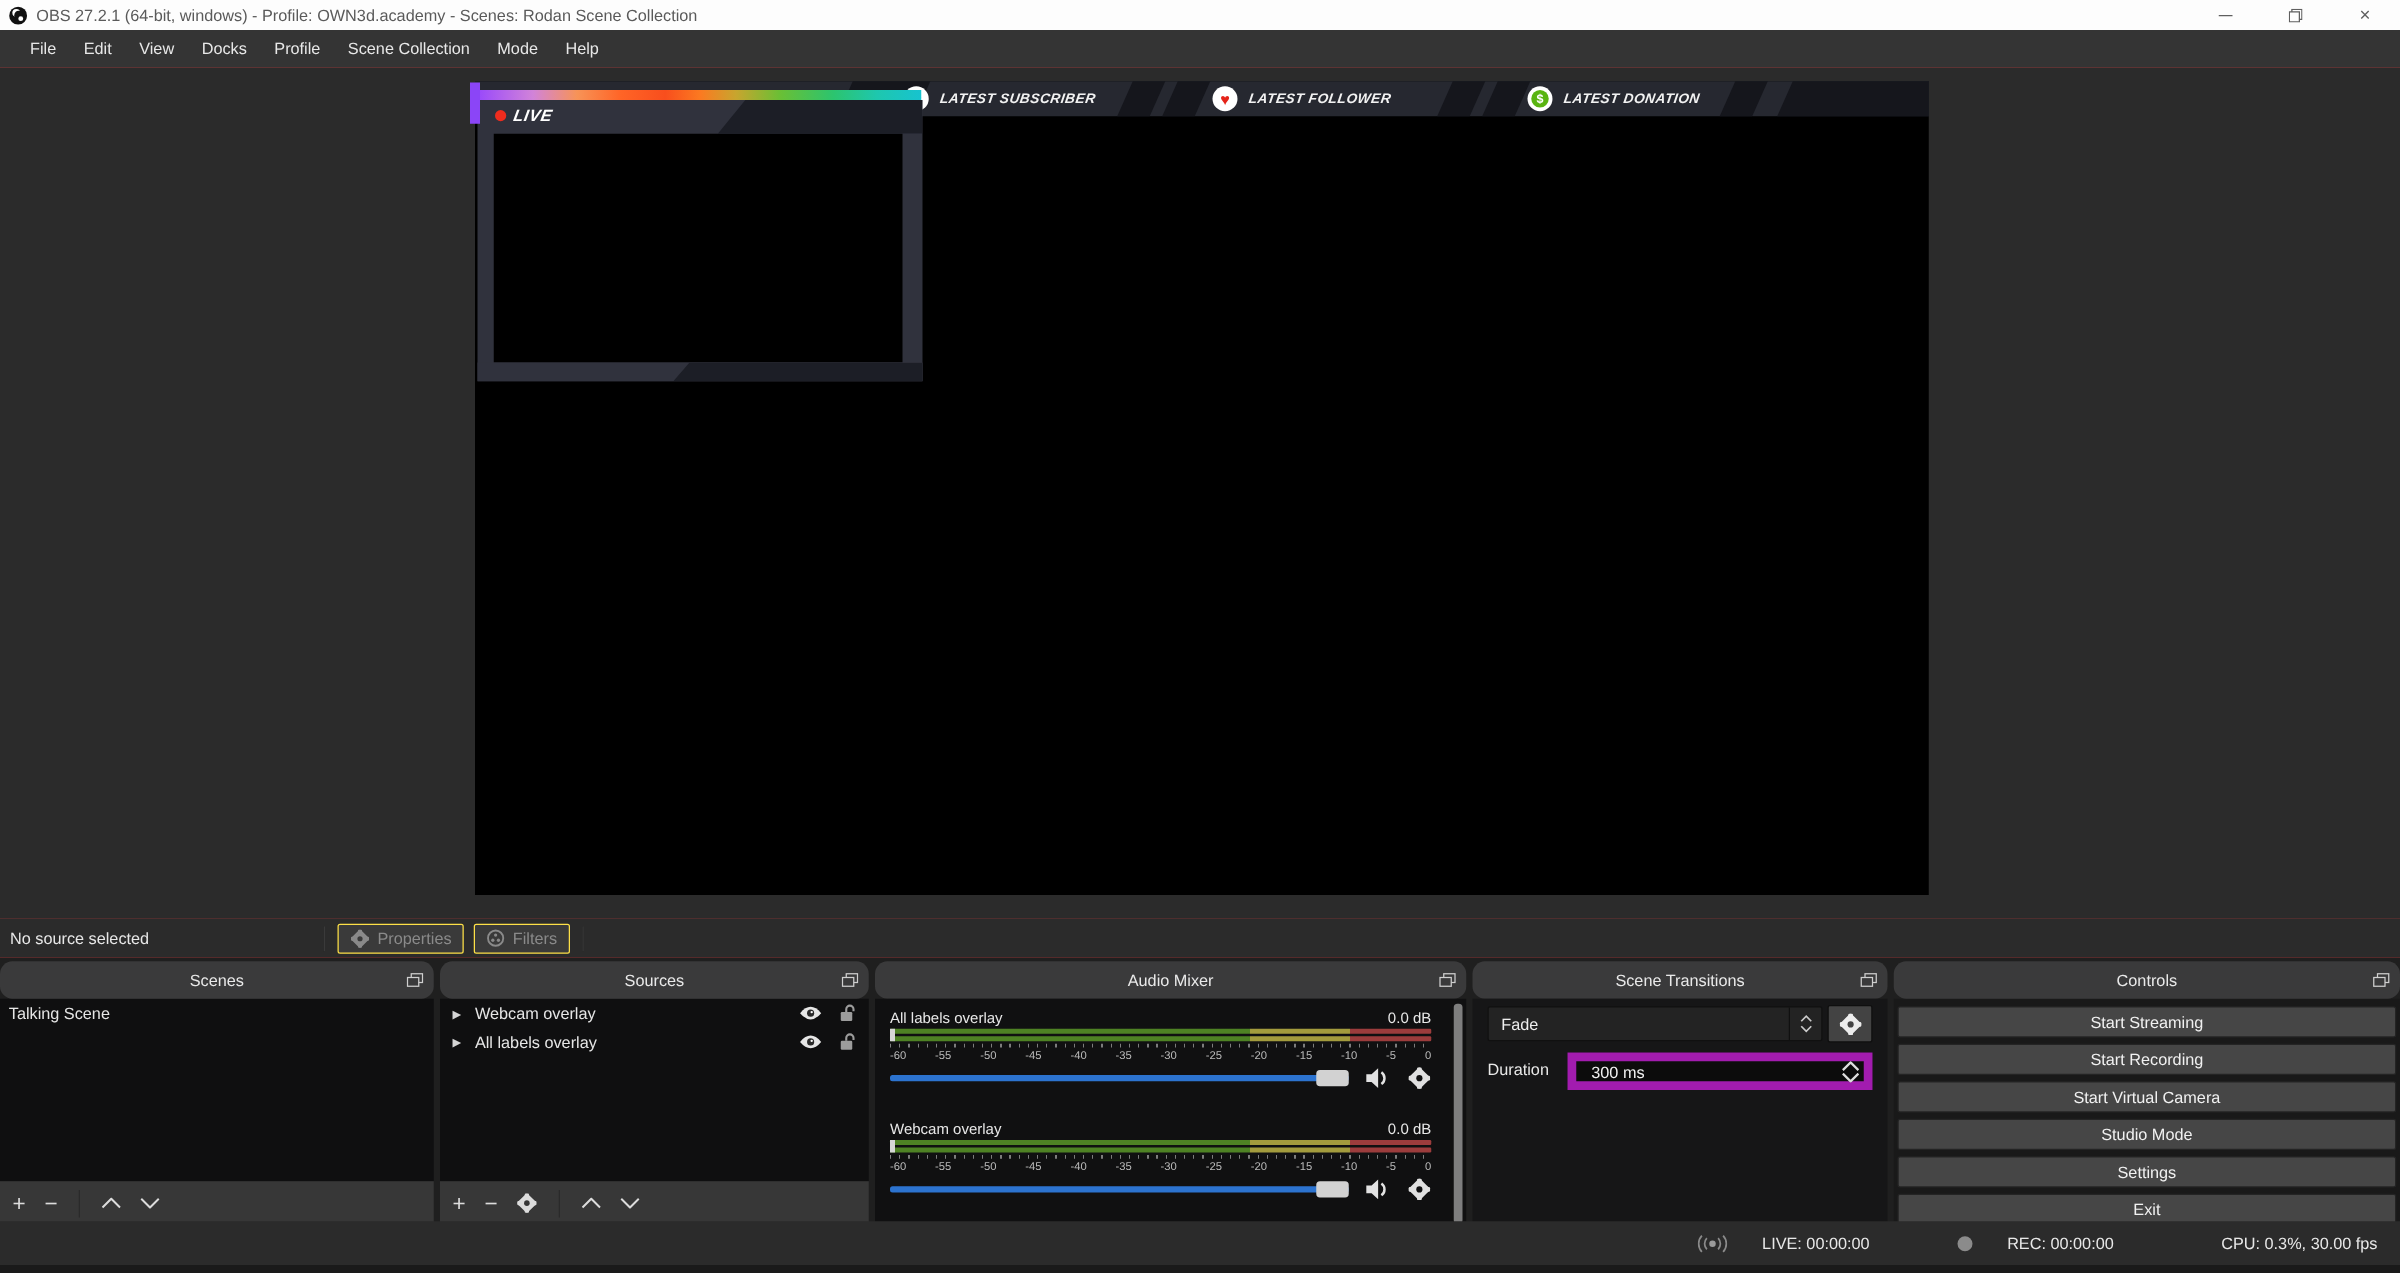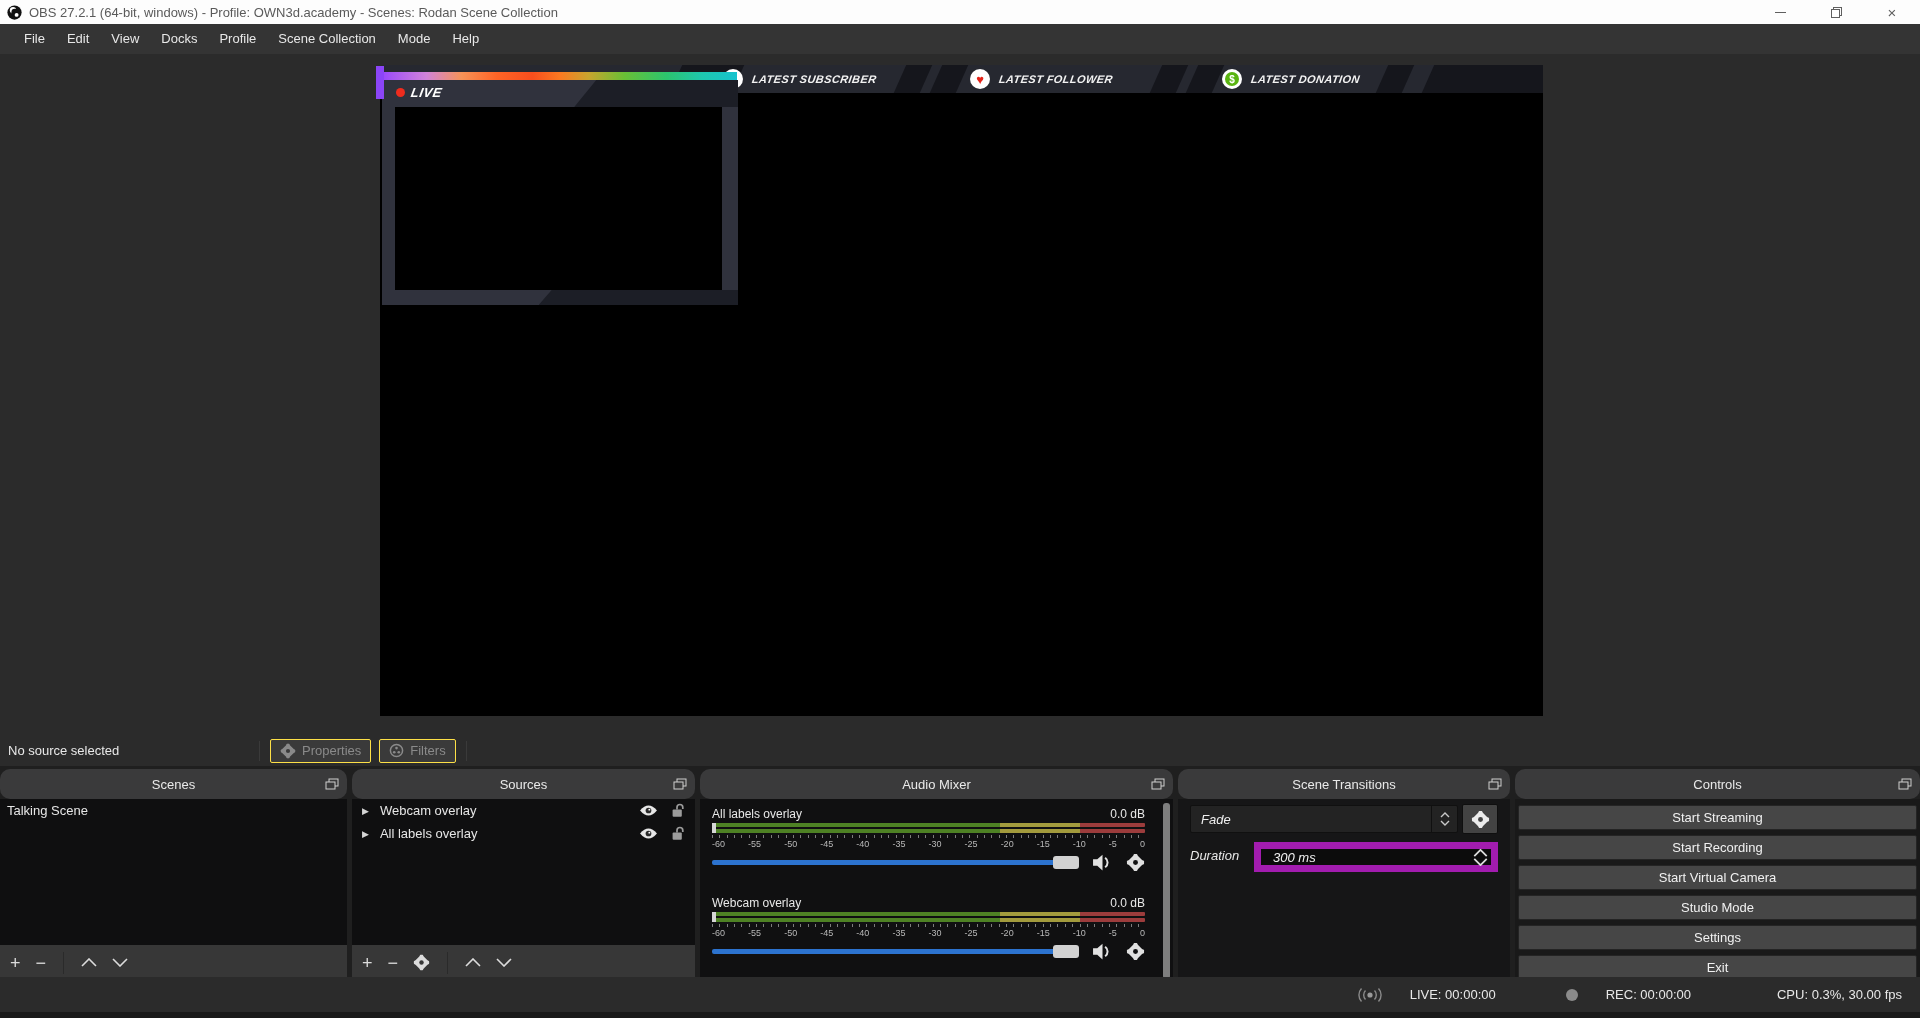--- a/index.html
+++ b/index.html
@@ -84,21 +84,21 @@
   .meter-cursor { position:absolute; left:0; top:0; width:4px; height:10px; background:#d6d6d6; }
   .ruler-ticks { height:3px; background:repeating-linear-gradient(90deg,#7c7c7c 0 1px,transparent 1px 7.35px); margin-top:1px; }
   .ruler-labels { display:flex; justify-content:space-between; font-size:9px; color:#b9b9b9; margin-top:1px; height:11px; }
   .slider-row { display:flex; align-items:center; gap:13px; height:20px; margin-top:2px; }
   .vol-slider { position:relative; flex:1; height:15px; }
   .vol-track { position:absolute; left:0; right:0; top:5px; height:5px; border-radius:2px; background:#2c73cf; }
   .vol-handle { position:absolute; right:0; top:1px; width:26px; height:13px; background:#d2d2d2; border-radius:3px; }
   .mixer-scrollbar { position:absolute; right:3px; top:4px; bottom:4px; width:7px; background:#7e7e7e; border-radius:3px; }
 
   
-  .trans-body { flex:1; background:#161617; position:relative;font-style:italic; }
+  .trans-body { flex:1; background:#161617; position:relative; }
   .combo { position:absolute; left:12px; top:6px; width:268px; height:28px; background:#232323; border:1px solid #101010; border-radius:2px; display:flex; align-items:center; }
   .combo-text { flex:1; padding-left:10px; font-size:13px; color:#eee; }
   .combo-arrows { width:26px; height:100%; border-left:1px solid #101010; display:flex; align-items:center; justify-content:center; }
   .gear-btn { position:absolute; left:284px; top:5px; width:36px; height:30px; background:#434343; border:1px solid #0f0f0f; border-radius:2px; display:flex; align-items:center; justify-content:center; }
   .dur-label { position:absolute; left:12px; top:49px; font-size:13px; color:#e8e8e8; }
   .dur-input { position:absolute; left:76px; top:43px; width:244px; height:30px; background:#0c0c0c; border:7px solid #a21caf; display:flex; align-items:center; }
   .dur-value { flex:1; padding-left:12px; font-size:13px; color:#f2f2f2; }
   .spinners { display:flex; flex-direction:column; gap:1px; margin-right:3px; }
 
   

